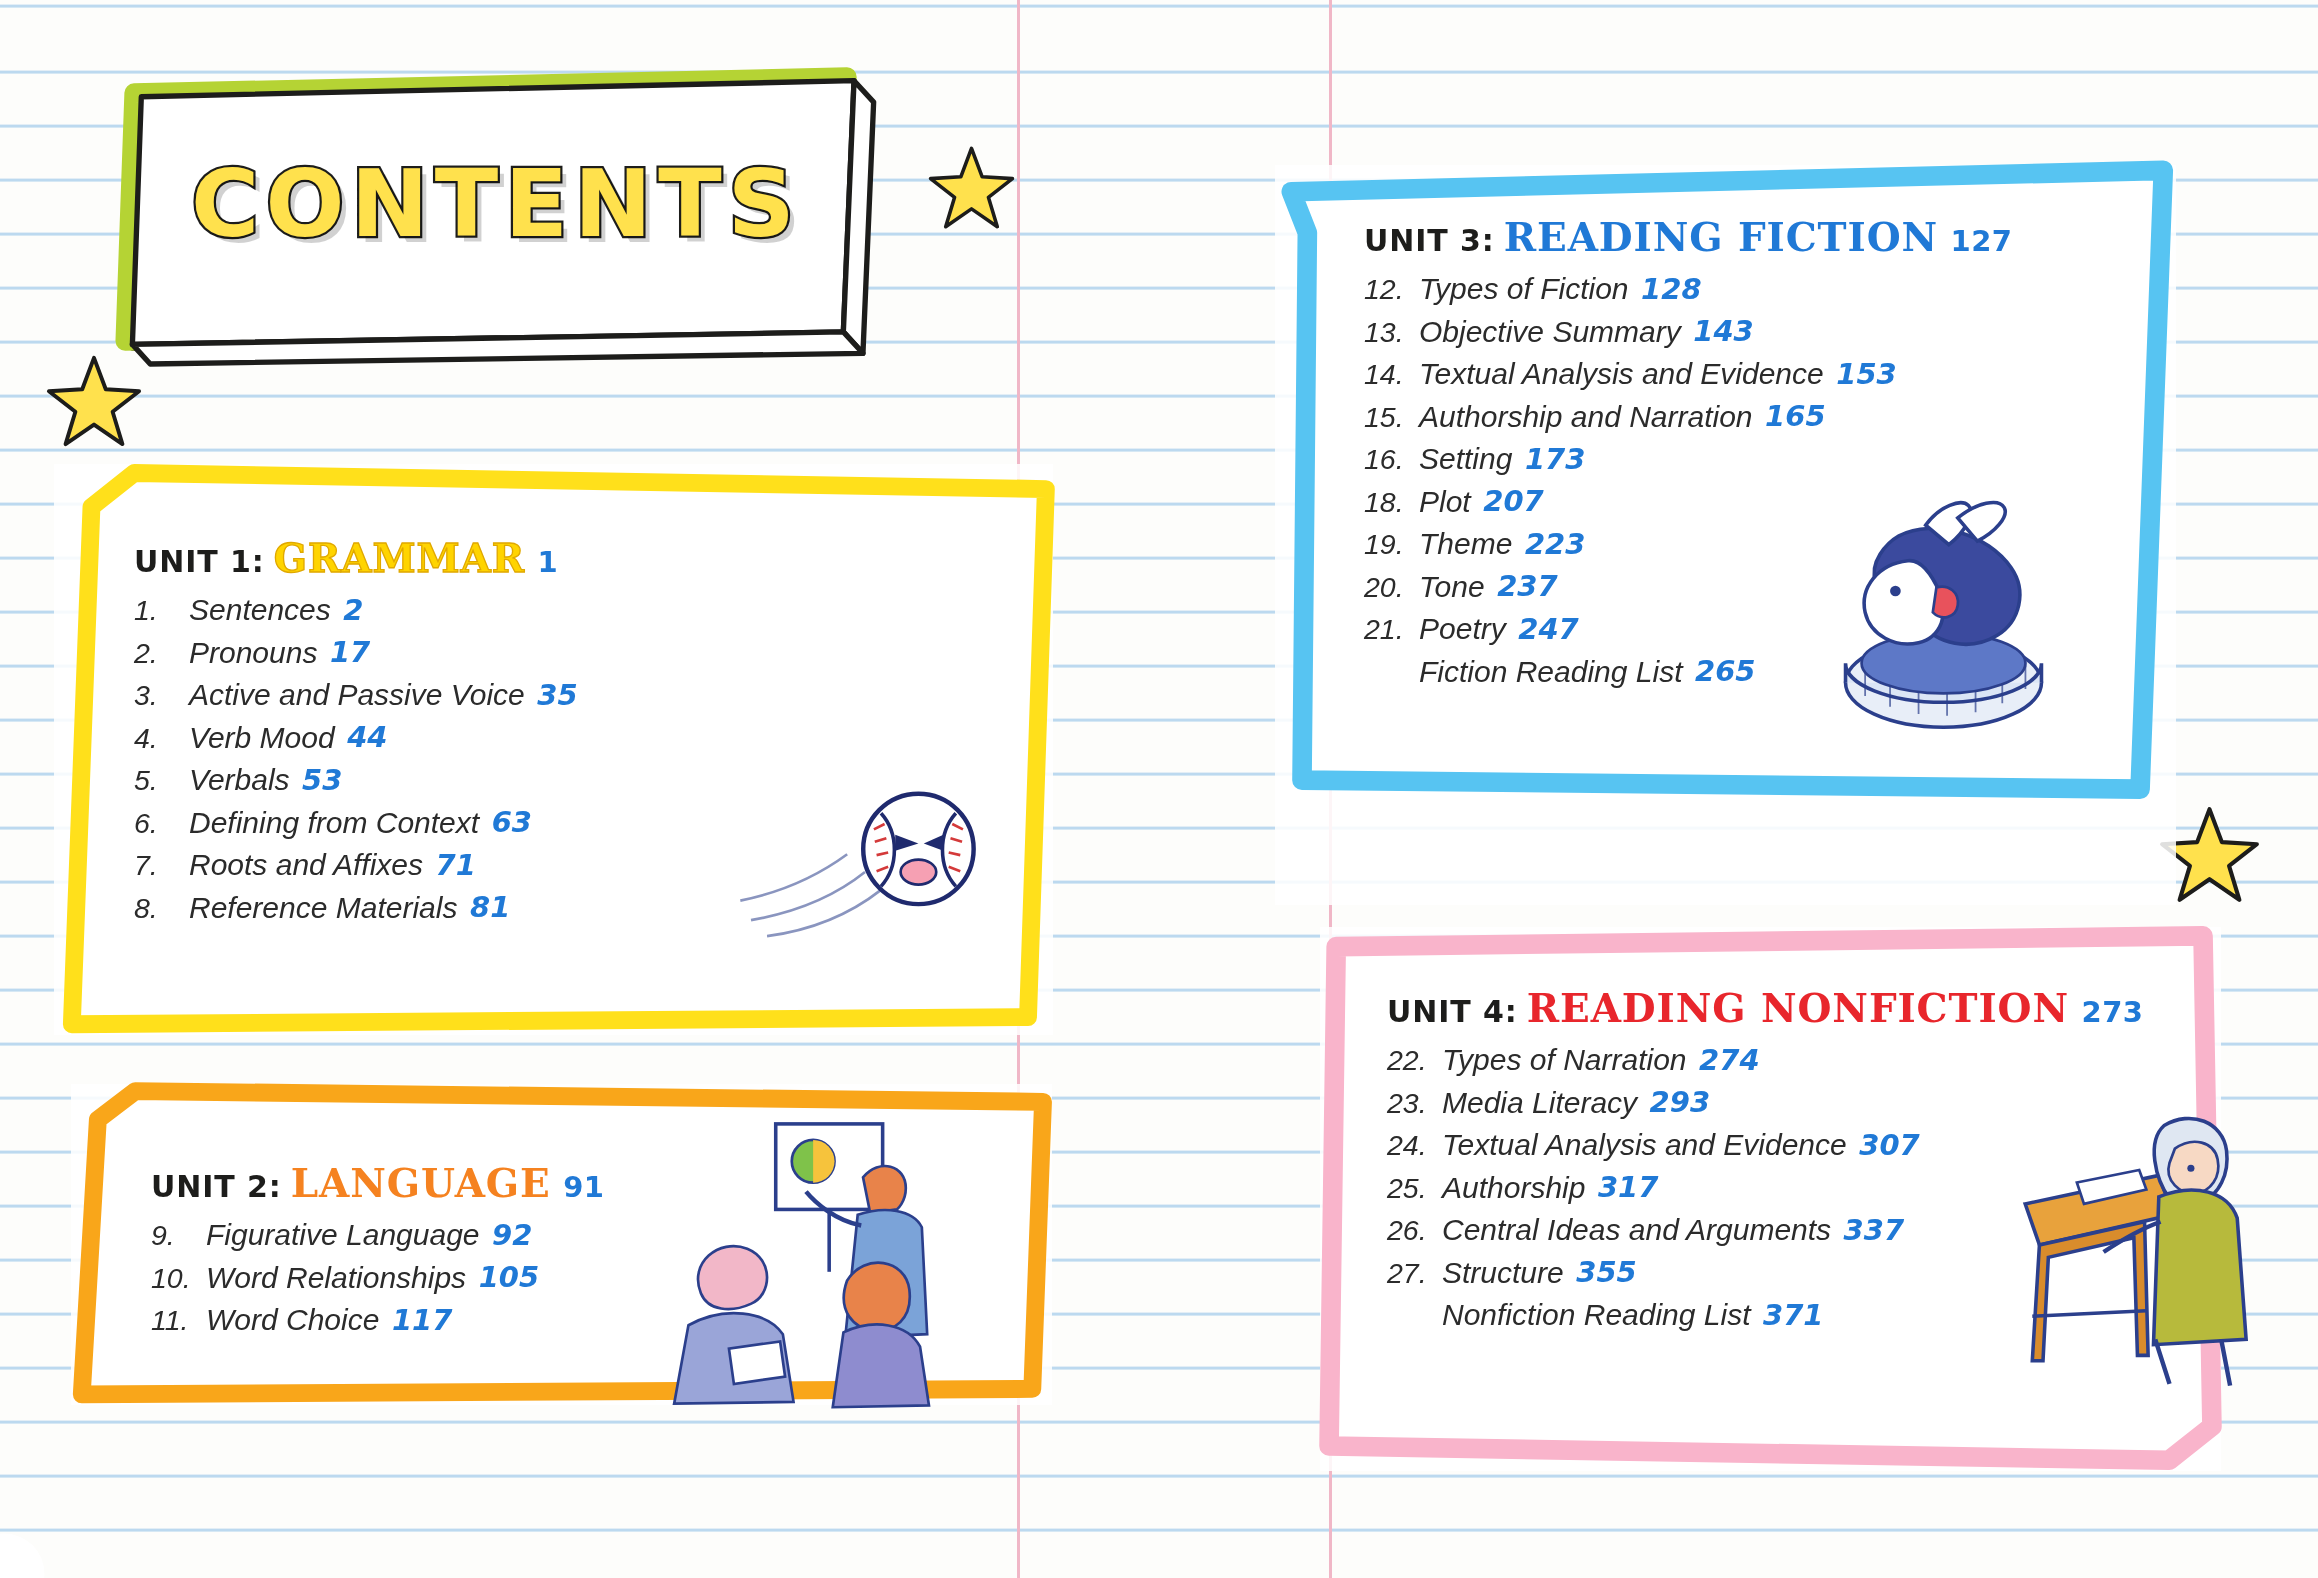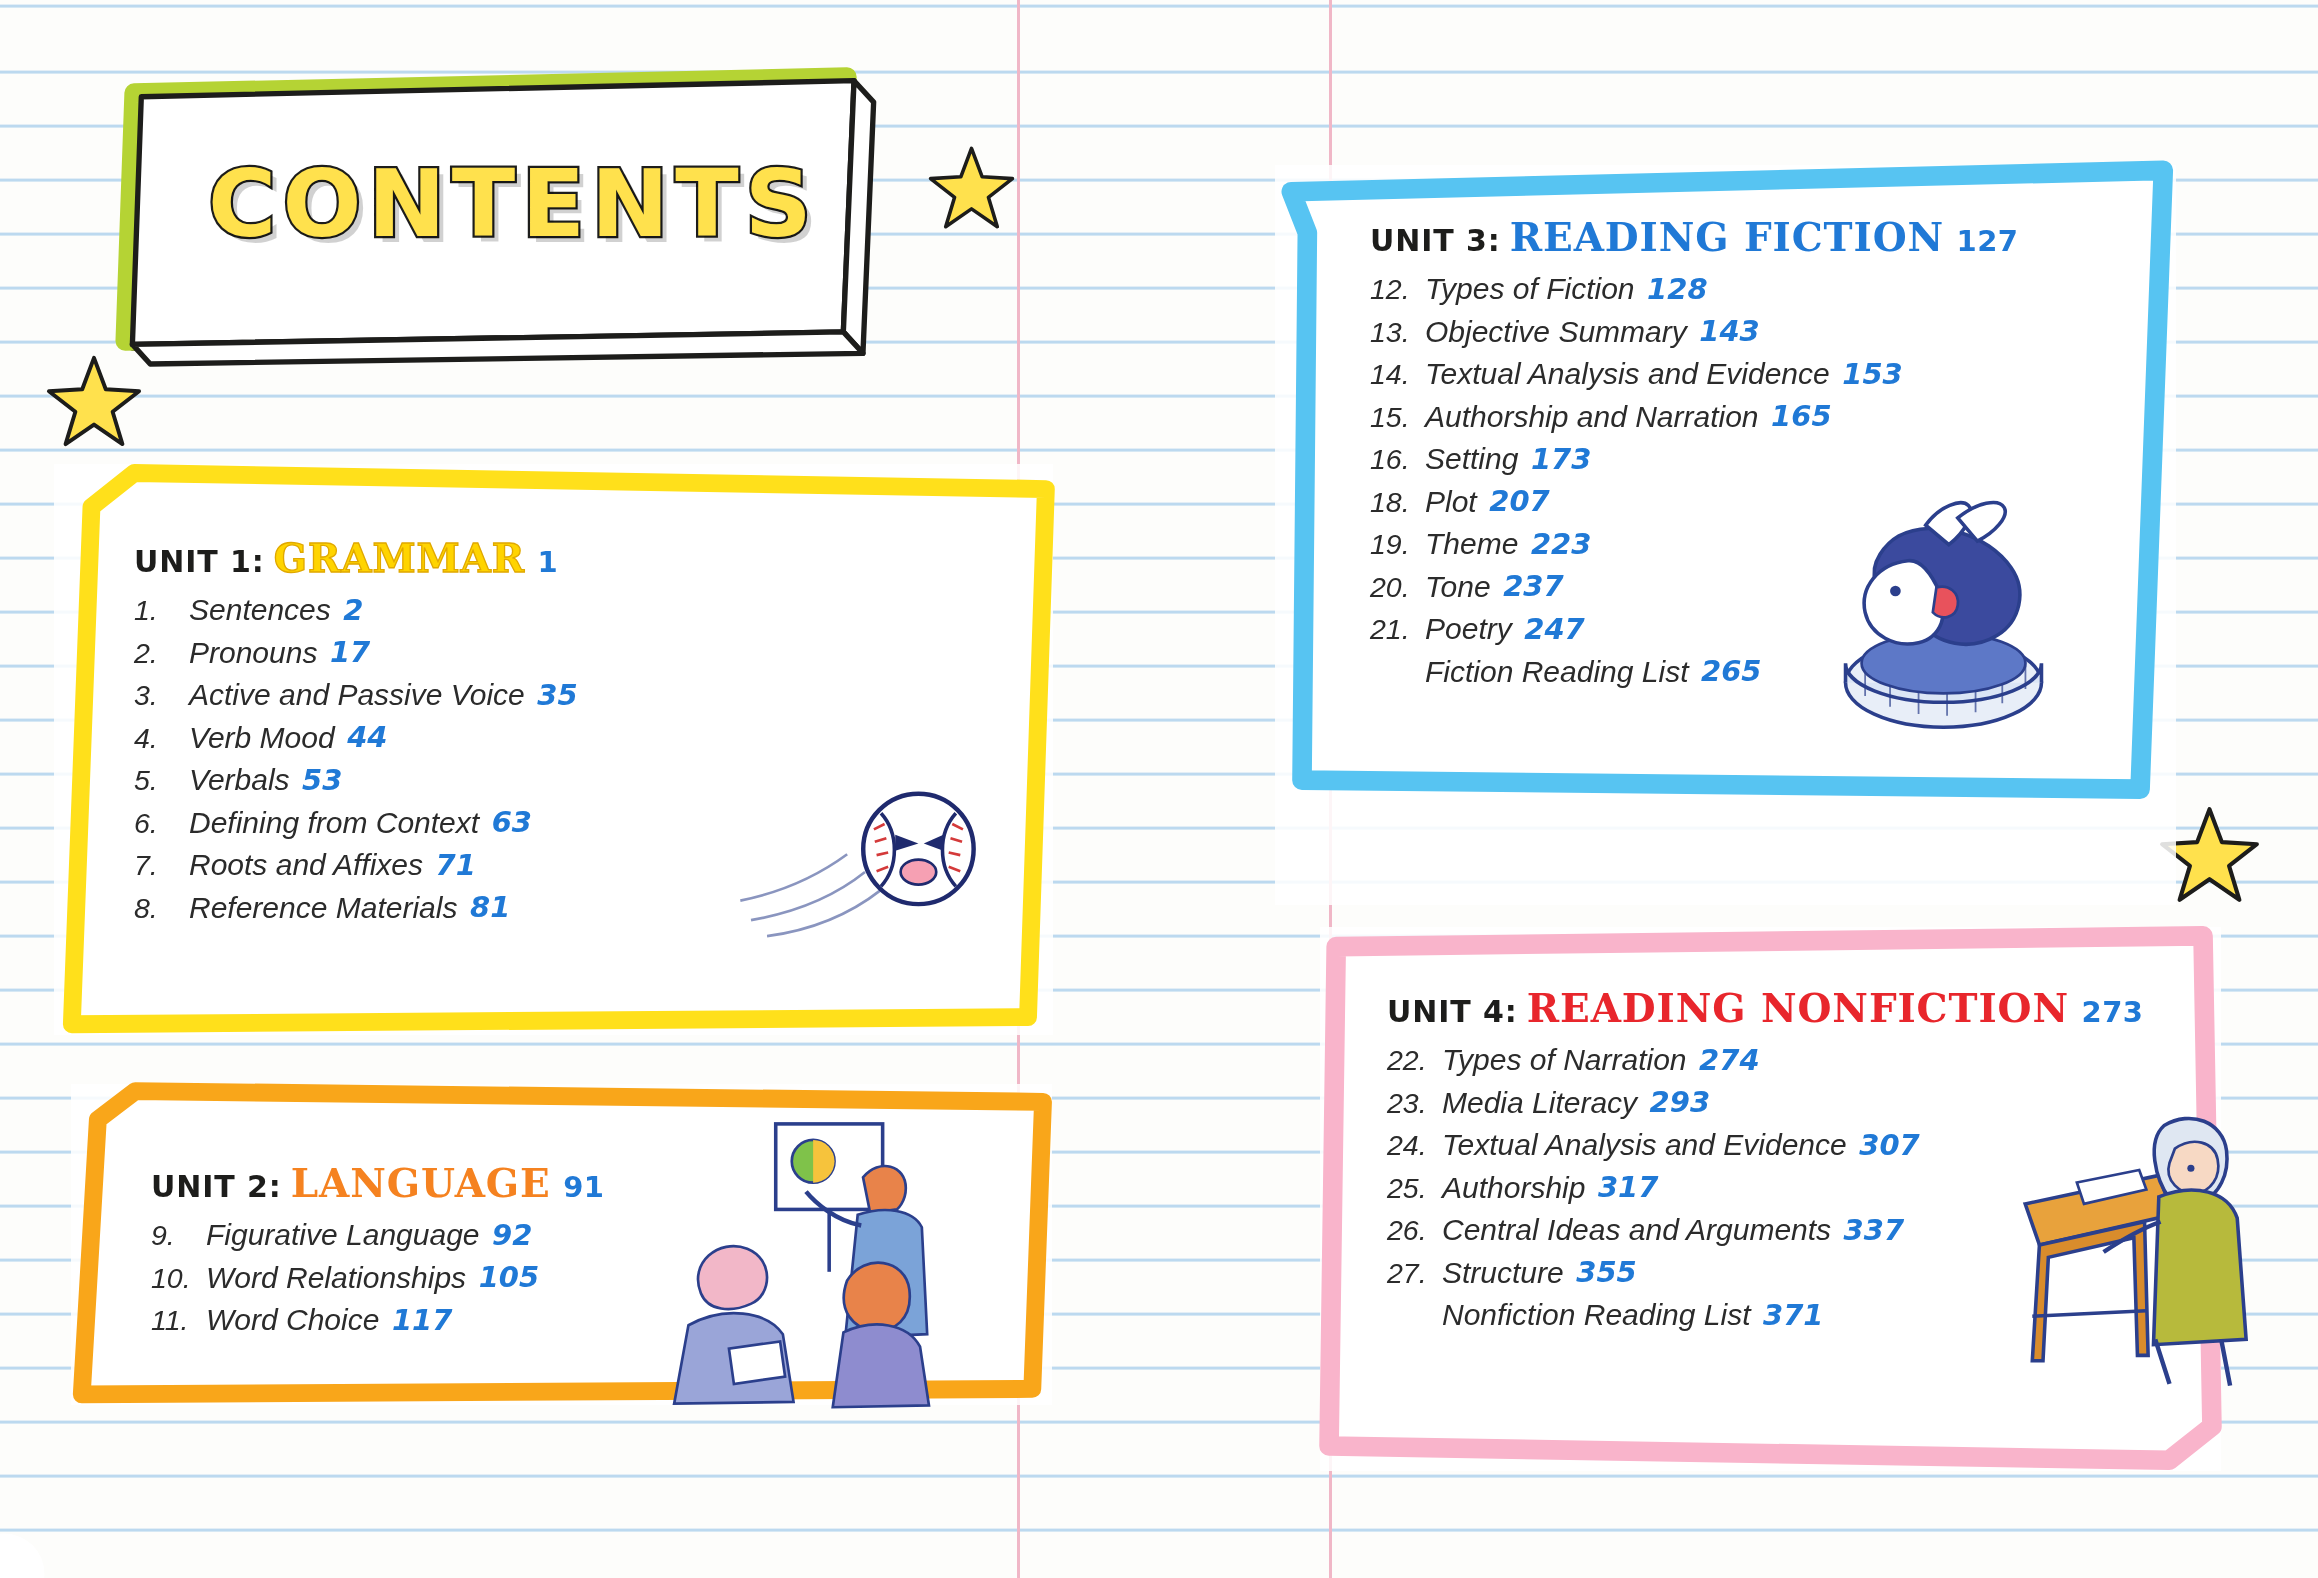--- a/index.html
+++ b/index.html
@@ -59,21 +59,21 @@
   }
 
   
   #contents-title-wrap {
     position: absolute;
     left: 125px; top: 70px;
     width: 740px; height: 294px;
   }
   #contents-title {
     position: absolute;
-    left: 83px; top: 80px;
+    left: 66px; top: 80px;
     width: 589px;
     text-align: center;
     font-family: "DejaVu Sans", sans-serif;
     font-weight: bold;
     font-size: 93px;
     letter-spacing: 6.2px;
     color: #ffe14d;
     -webkit-text-stroke: 4.5px #1d1d1b;
     paint-order: stroke fill;
     text-shadow: 6.2px 6.2px 0 rgba(0,0,0,0.18);
@@ -139,21 +139,21 @@
   .toc-row.extra .toc-num { visibility: hidden; }
 
   
   #unit1-box { left: 54px;  top: 464px;  width: 999px; height: 571px; }
   #unit1-content { position: absolute; left: 80px; top: 71px; }
 
   #unit2-box { left: 71px;  top: 1084px; width: 981px; height: 321px; }
   #unit2-content { position: absolute; left: 80px; top: 76px; }
 
   #unit3-box { left: 1275px; top: 165px; width: 901px; height: 740px; }
-  #unit3-content { position: absolute; left: 89px; top: 49px; margin-left: 6px; }
+  #unit3-content { position: absolute; left: 89px; top: 49px; }
 
   #unit4-box { left: 1320px; top: 927px; width: 901px; height: 544px; }
   #unit4-content { position: absolute; left: 67px; top: 58px; }
 
   svg.frame {
     position: absolute;
     left: 0; top: 0;
     overflow: visible;
     pointer-events: none;
   }

